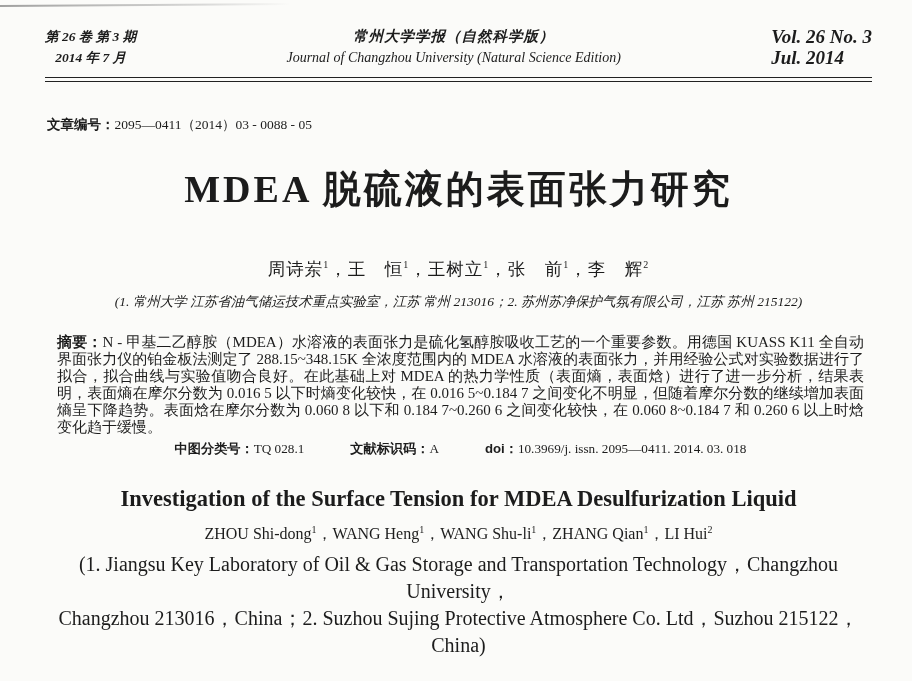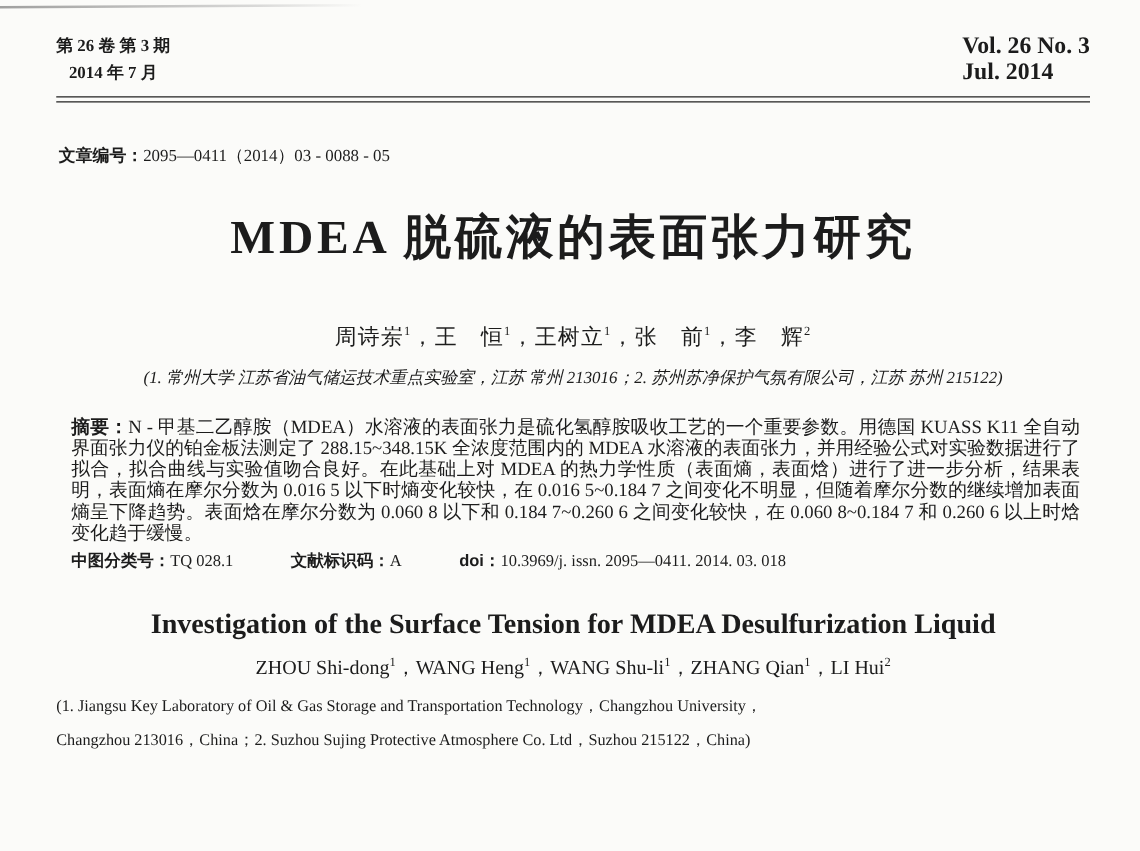--- a/index.html
+++ b/index.html
@@ -12,21 +12,21 @@
     position:relative;
   }
   .scan-artifact-top{
     position:absolute;top:4px;left:0;width:290px;height:2px;
     background:linear-gradient(90deg,#555,#bbb 70%,transparent);
     opacity:.55;transform:rotate(-.35deg);
   }
   .page{padding:26px 40px 0 45px;}
 
   
-  .jheader{display:flex;justify-content:space-between;align-items:flex-end;}
+  .jheader{display:flex;justify-content:space-between;align-items:flex-end;font-style:italic;}
   .jh-left{font-size:13.5px;line-height:21px;white-space:nowrap;font-weight:600;}
   .jh-center{text-align:center;flex:1;line-height:21px;}
   .jh-center .cn{font-size:14.5px;font-weight:600;letter-spacing:1px;}
   .jh-center .en{font-size:14px;}
   .jh-right{font-size:19px;line-height:21px;text-align:left;white-space:nowrap;font-weight:600;}
   .double-rule{
     margin-top:9px;height:2.5px;
     border-top:1.6px solid #222;border-bottom:1.6px solid #222;
   }
 
@@ -43,43 +43,47 @@
   .authors-cn sup,.authors-en sup{font-size:10px;}
   .affiliation-cn{margin-top:12px;text-align:center;font-size:13.5px;font-style:italic;}
 
   
   .abstract{
     margin:22px 8px 0 12px;
     font-size:15px;line-height:17px;
     text-align:justify;
   }
   .keywords{margin:2px 8px 0 12px;font-size:13.2px;line-height:22.6px;}
-  .clc-line{margin:2px 8px 0 12px;font-size:13.2px;line-height:22.6px;display:flex;gap:0;}
+  .clc-line{margin:2px 8px 0 12px;font-size:13.2px;line-height:22.6px;display:flex;gap:0;justify-content:center;}
   .clc-line .seg{white-space:nowrap;}
   .clc-line .seg + .seg{margin-left:46px;}
 
   
   .title-en{
     margin-top:26px;text-align:center;
     font-size:22.5px;font-weight:700;
   }
   .authors-en{margin-top:12px;text-align:center;font-size:16px;}
-  .affil-en{margin-top:6px;text-align:left;font-size:13px;line-height:27px;}
+  .affil-en{margin-top:6px;text-align:center;font-size:20px;line-height:27px;}
 </style>
 </head>
 <body>
 
 <div class="scan-artifact-top"></div>
 
 <div class="page">
 
   <div class="jheader">
     <div class="jh-left">
       <div>第 26 卷 第 3 期</div>
       <div style="text-align:center">2014 年 7 月</div>
+    </div>
+    <div class="jh-center">
+      <div class="cn">常州大学学报（自然科学版）</div>
+      <div class="en">Journal of Changzhou University (Natural Science Edition)</div>
     </div>
     <div class="jh-right">
       <div>Vol. 26 No. 3</div>
       <div>Jul. 2014</div>
     </div>
   </div>
 
   <div class="double-rule"></div>
 
   <div class="article-no">

